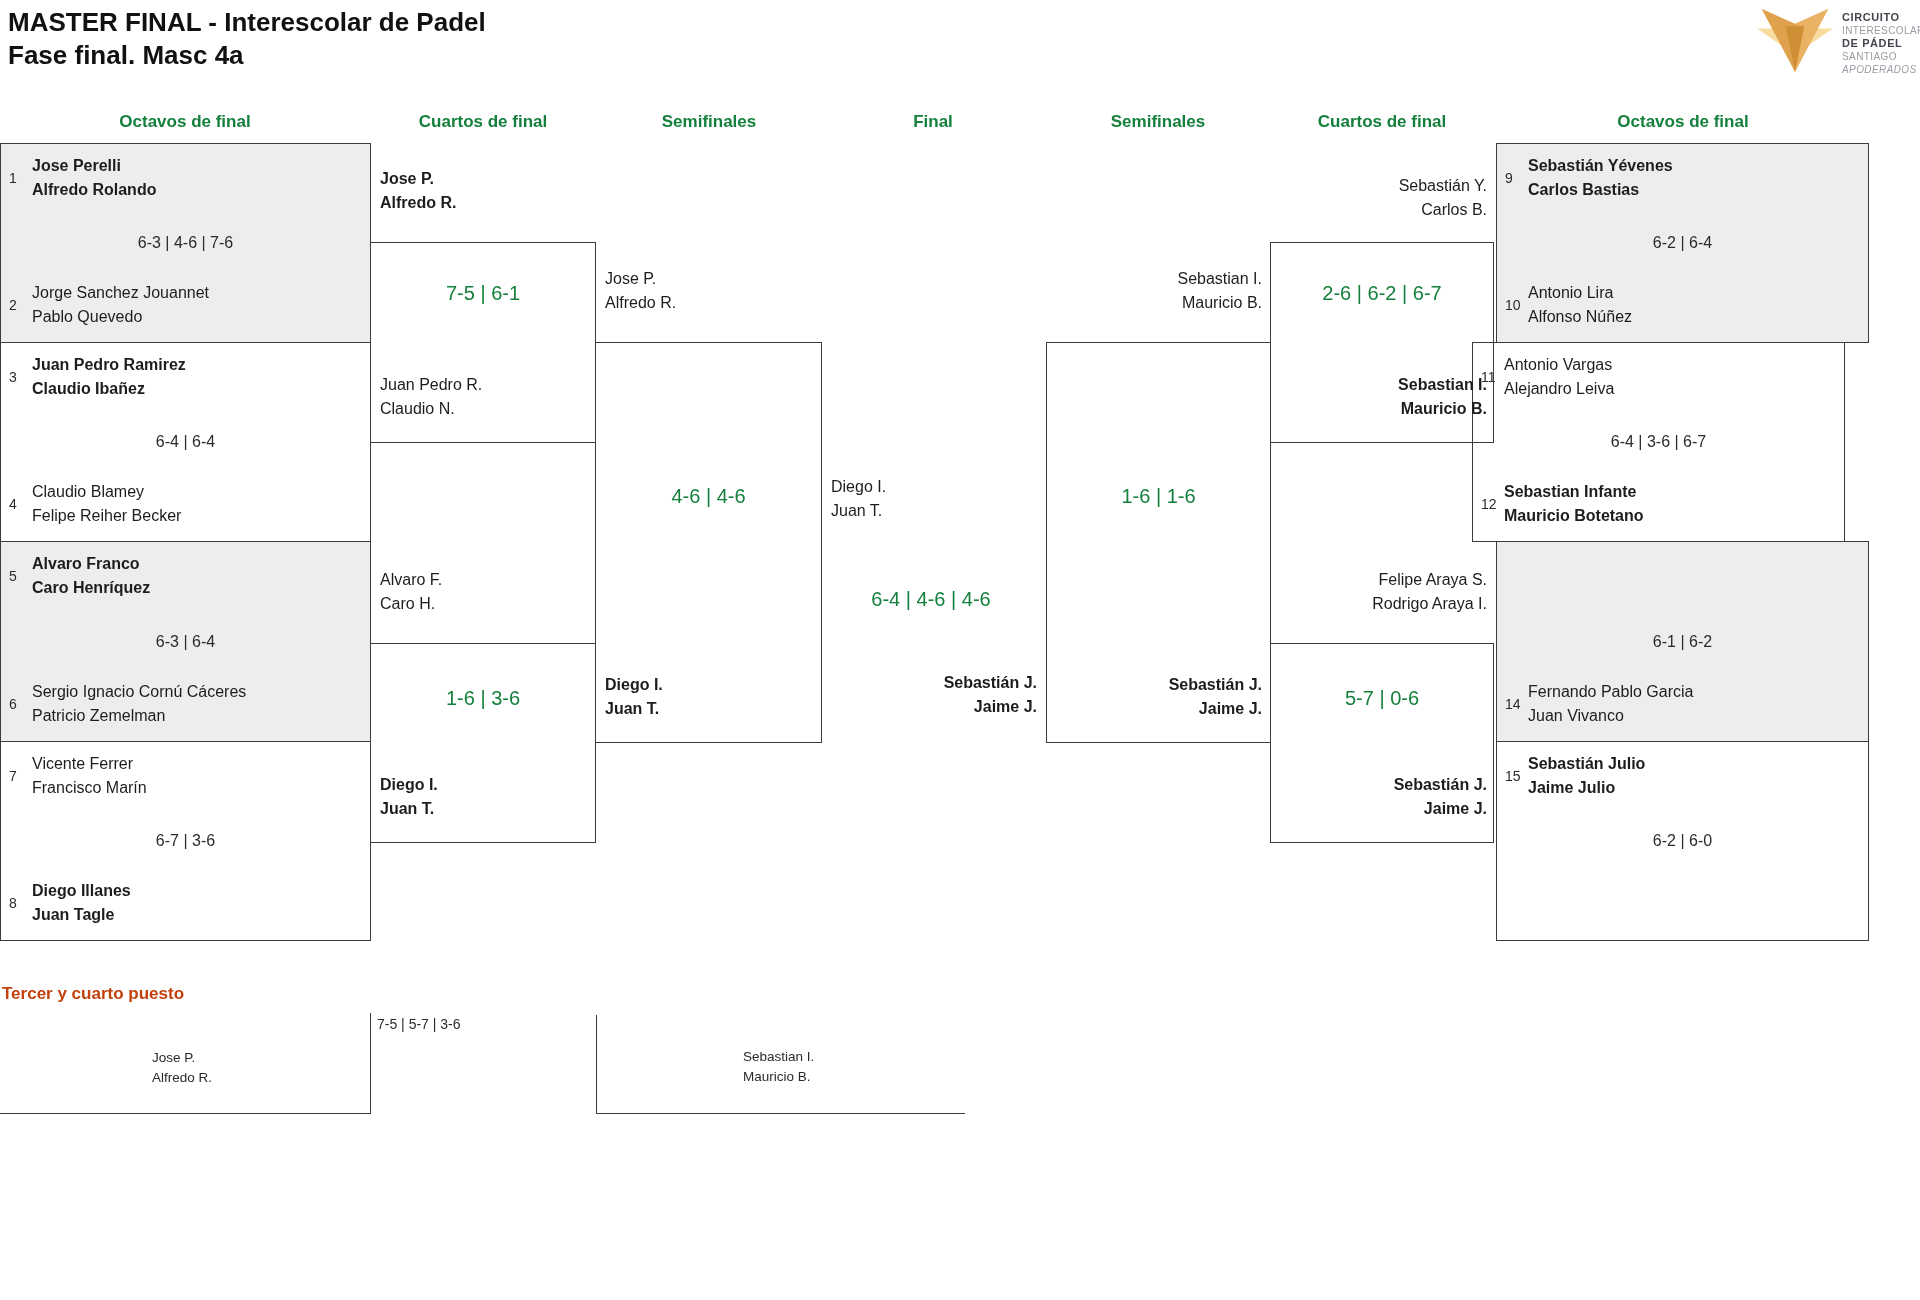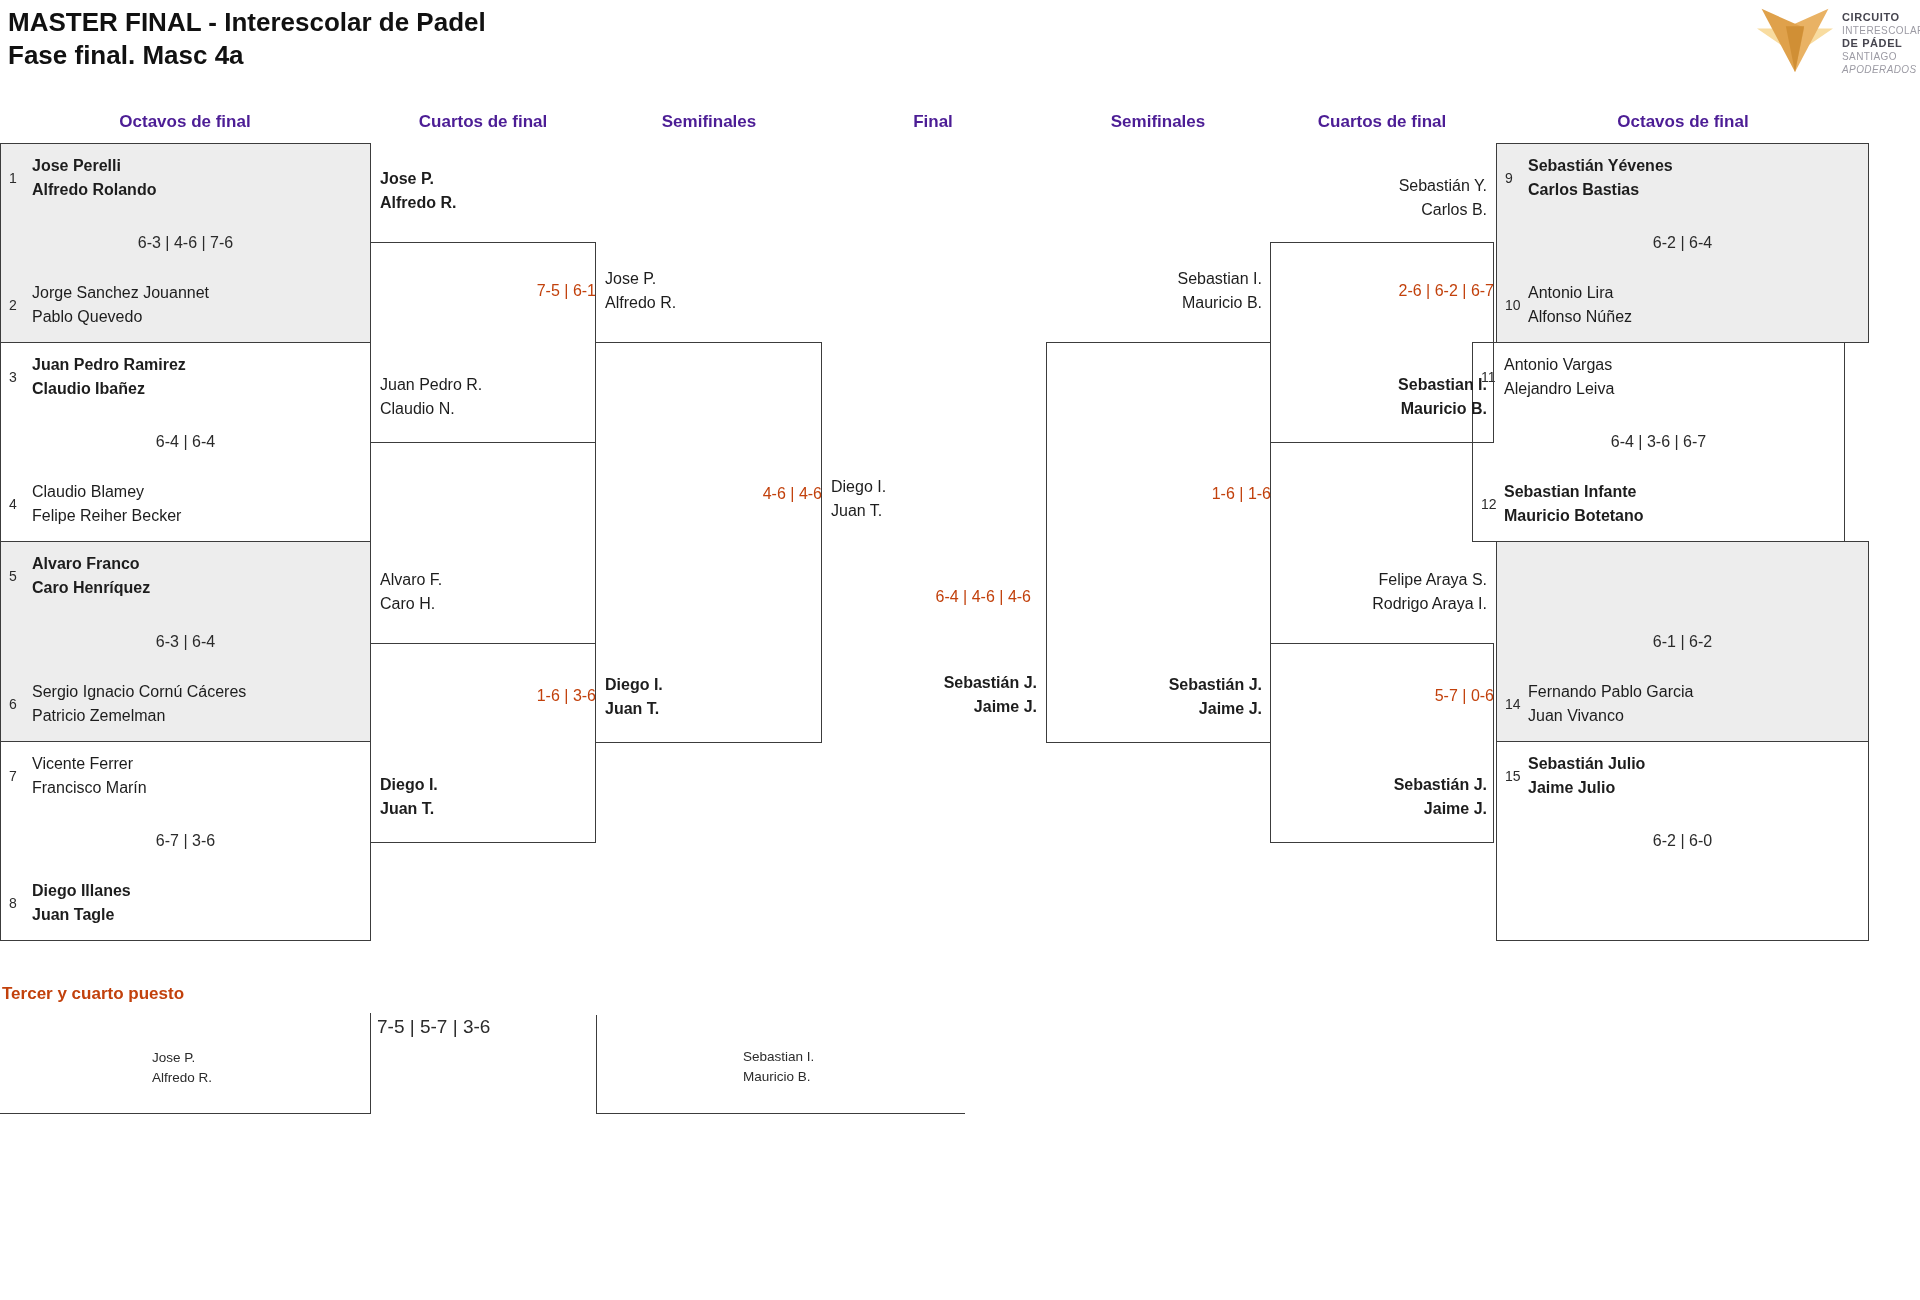--- a/index.html
+++ b/index.html
@@ -1,42 +1,42 @@
 <!DOCTYPE html>
 <html><head>
 <meta charset="utf-8">
 <style>
   html,body{margin:0;padding:0;background:#ffffff;}
   body{font-family:"Liberation Sans",sans-serif;color:#1d1d1d;}
   #page{position:relative;width:1920px;height:1300px;background:#fff;overflow:hidden;}
 
   .title{position:absolute;left:8px;top:6px;font-size:26px;font-weight:700;line-height:33px;color:#111;}
 
-  .round-header{position:absolute;top:112px;width:220px;text-align:center;font-size:17px;font-weight:600;color:#4c1d95;}
+  .round-header{position:absolute;top:112px;width:220px;text-align:center;font-size:17px;font-weight:600;color:#15803d;}
 
   .obox{position:absolute;border:1px solid #3c3c3c;background:#fff;box-sizing:border-box;}
   .obox.gray{background:#ededed;}
   .pair{position:absolute;left:8px;right:8px;display:flex;align-items:center;gap:6px;}
   .pair.top{top:10px;}
   .pair.bottom{bottom:13px;}
   .seed{flex:none;width:17px;font-size:14px;color:#2b2b2b;}
   .names{font-size:16px;line-height:24px;}
   .nline{display:block;}
   .winner{font-weight:700;}
   .mscore{position:absolute;left:0;right:0;top:50%;transform:translateY(-50%);text-align:center;font-size:16px;color:#2b2b2b;}
 
   .bbox{position:absolute;border:1px solid #3c3c3c;background:transparent;box-sizing:border-box;}
   .entrant{position:absolute;font-size:16px;line-height:24px;}
   .entrant.right{text-align:right;}
-  .score-abs{position:absolute;text-align:right;font-size:16px;color:#c2410c;}
+  .score-abs{position:absolute;text-align:center;font-size:20px;color:#15803d;}
 
   .tp-heading{position:absolute;left:2px;top:984px;font-size:17px;font-weight:700;color:#c2410c;}
   .tp-box-left{position:absolute;left:0;top:1013px;width:371px;height:101px;border-right:1px solid #3c3c3c;border-bottom:1px solid #3c3c3c;box-sizing:border-box;}
   .tp-box-right{position:absolute;left:596px;top:1015px;width:369px;height:99px;border-left:1px solid #3c3c3c;border-bottom:1px solid #3c3c3c;box-sizing:border-box;}
-  .tp-score{position:absolute;left:377px;top:1016px;font-size:19px;color:#2b2b2b;}
+  .tp-score{position:absolute;left:377px;top:1016px;font-size:14px;color:#2b2b2b;}
   .tp-team{position:absolute;font-size:13.5px;line-height:20px;color:#2b2b2b;}
 
   .logo{position:absolute;left:1757px;top:8px;display:flex;gap:9px;}
   .logo-mark{width:76px;height:64px;}
   .logo-text{padding-top:3px;}
   .lg-strong{font-size:11px;font-weight:700;color:#46454f;letter-spacing:.6px;line-height:13px;}
   .lg-gray{font-size:10px;color:#9c9ba4;letter-spacing:.4px;line-height:13px;}
   .lg-italic{font-size:10px;font-style:italic;color:#9c9ba4;letter-spacing:.4px;line-height:13px;}
 </style>
 </head>

